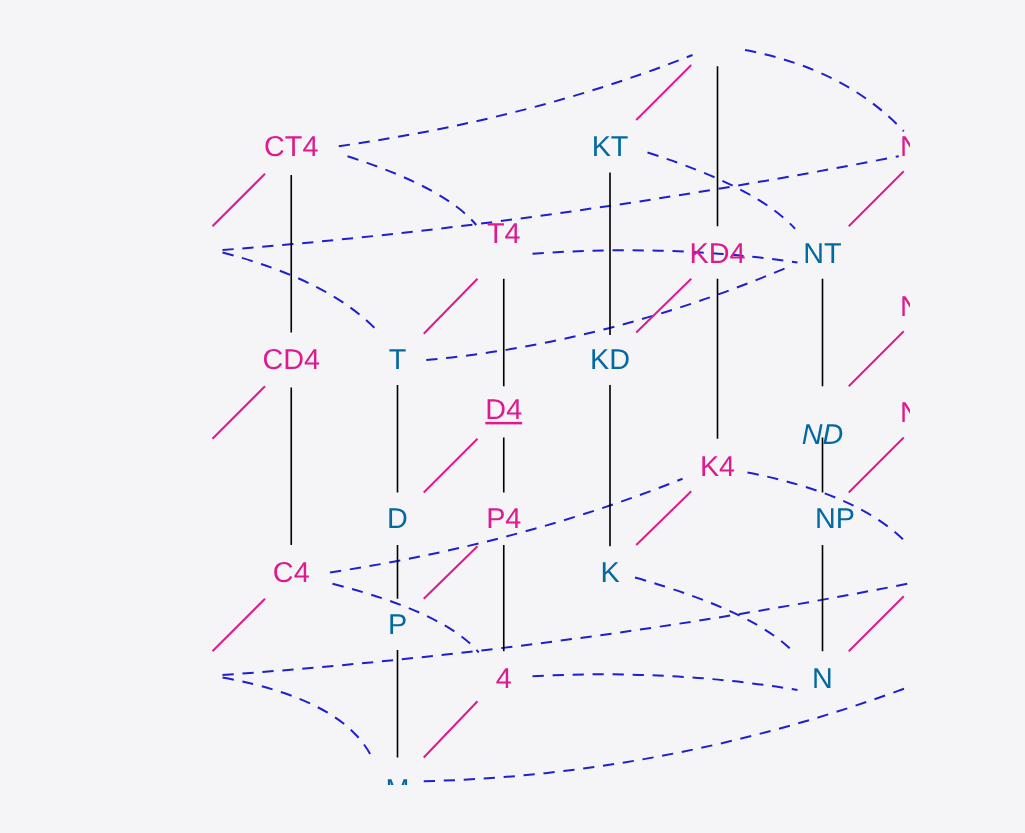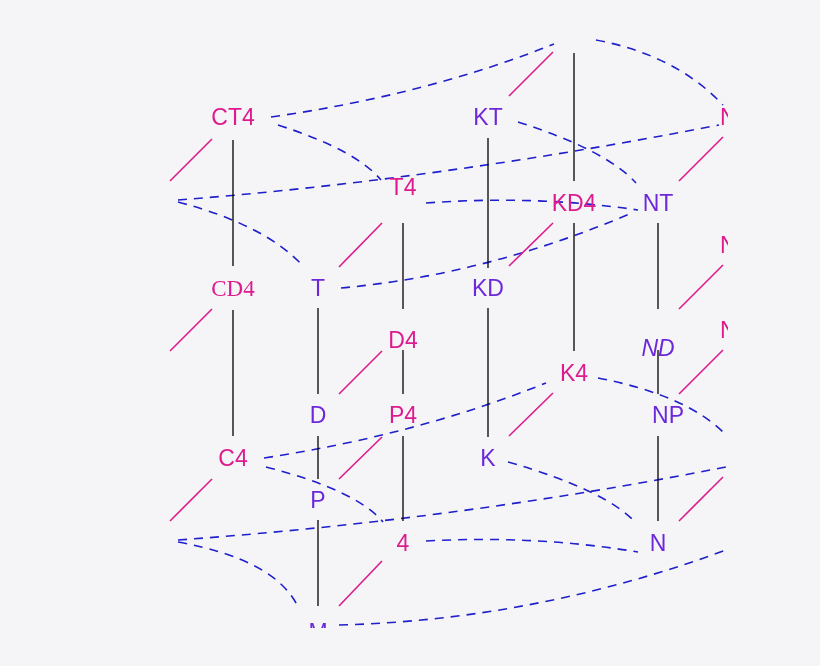--- a/index.html
+++ b/index.html
@@ -1,20 +1,20 @@
 <!DOCTYPE html>
 <html><head>
   <meta charset="utf-8">
   <style>
     html, body { margin: 0; padding: 0; background: #f5f5f7; }
     body { width: 820px; height: 666px; position: relative; overflow: hidden; font-family: "Liberation Sans", sans-serif; }
     #diagram { position: absolute; left: 0; top: 0; width: 820px; height: 666px; }
     .crop { position: absolute; left: 0; top: 0; width: 820px; height: 666px; overflow: hidden; margin-left: 36px; }
     .node { position: absolute; font-size: 23px; line-height: 1; transform: translate(-50%, -50%); white-space: nowrap; }
-    .node.black { color: #6d28d9; }
+    .node.black { color: #0369a1; }
     .node.magenta { color: #dd1a8e; }
   </style>
 </head>
 <body style="background: rgb(245, 245, 247);">
 
 <div class="crop">
   <svg id="diagram" width="820" height="666" viewBox="0 0 820 666" xmlns="http://www.w3.org/2000/svg">
     <g id="dashed-layer" fill="none" stroke="#1f1fcc" stroke-width="1.6" stroke-dasharray="9,7">
         <path d="M 235 117 Q 390 95 518 44"></path>
         <path d="M 560 40 Q 640 55 687 105"></path>
@@ -68,25 +68,25 @@
       </g>
   </svg>
   <div id="labels">
       <div class="node magenta" style="left: 197px; top: 117px;">CT4</div>
       <div class="node black" style="left: 452px; top: 117px;">KT</div>
       <div class="node magenta" style="left: 540px; top: 30px; font-size: 23px; letter-spacing: 2px; font-weight: bold; transform: translate(-50%, -50%);">. . . .</div>
       <div class="node magenta" style="left: 684px; top: 117px; transform: translate(0px, -50%);">N</div>
       <div class="node magenta" style="left: 367px; top: 187px;">T4</div>
       <div class="node magenta" style="left: 538px; top: 203px; text-align: right;">KD4</div>
       <div class="node black" style="left: 622px; top: 203px;">NT</div>
-      <div class="node magenta" style="left: 197px; top: 288px; font-family: Liberation Serif, serif;">CD4</div>
+      <div class="node magenta" style="left: 197px; top: 288px;">CD4</div>
       <div class="node black" style="left: 282px; top: 288px;">T</div>
       <div class="node black" style="left: 452px; top: 288px;">KD</div>
       <div class="node magenta" style="left: 684px; top: 245px; transform: translate(0px, -50%);">N</div>
-      <div class="node magenta" style="left: 367px; top: 340px;">D4</div>
+      <div class="node magenta" style="left: 367px; top: 328px; text-decoration: underline;">D4</div>
       <div class="node black" style="left: 622px; top: 348px; font-style: italic;">ND</div>
       <div class="node magenta" style="left: 684px; top: 330px; transform: translate(0px, -50%);">N</div>
       <div class="node magenta" style="left: 538px; top: 373px;">K4</div>
       <div class="node black" style="left: 282px; top: 415px;">D</div>
       <div class="node magenta" style="left: 367px; top: 415px;">P4</div>
       <div class="node black" style="left: 632px; top: 415px;">NP</div>
       <div class="node magenta" style="left: 197px; top: 458px; text-align: right;">C4</div>
       <div class="node black" style="left: 452px; top: 458px;">K</div>
       <div class="node black" style="left: 282px; top: 500px;">P</div>
       <div class="node magenta" style="left: 367px; top: 543px;">4</div>

